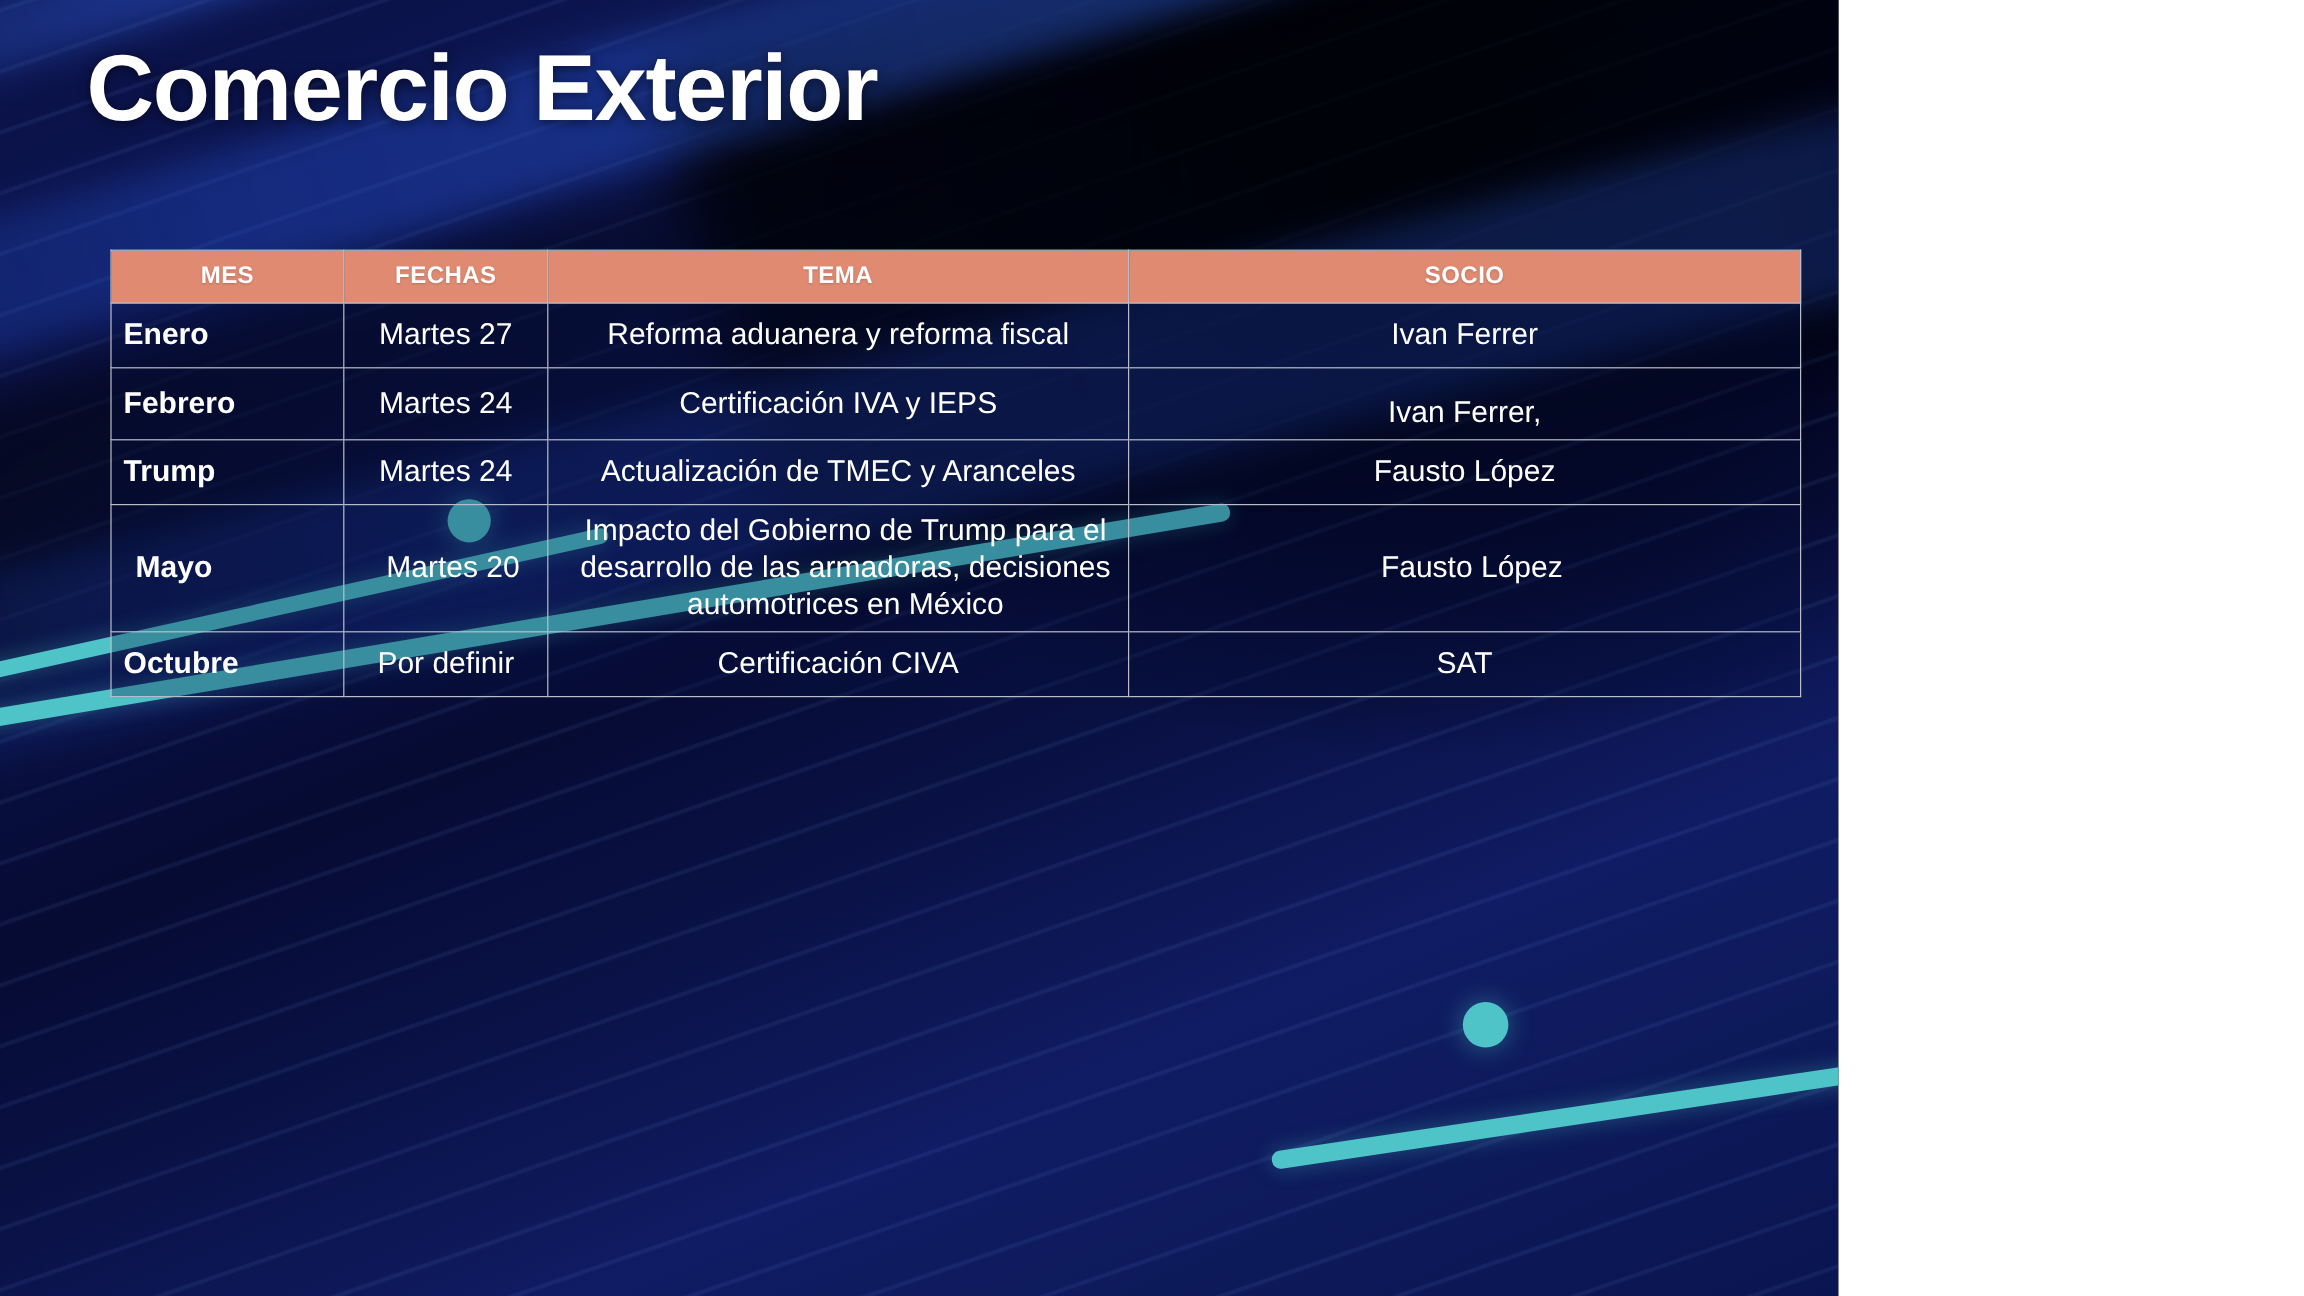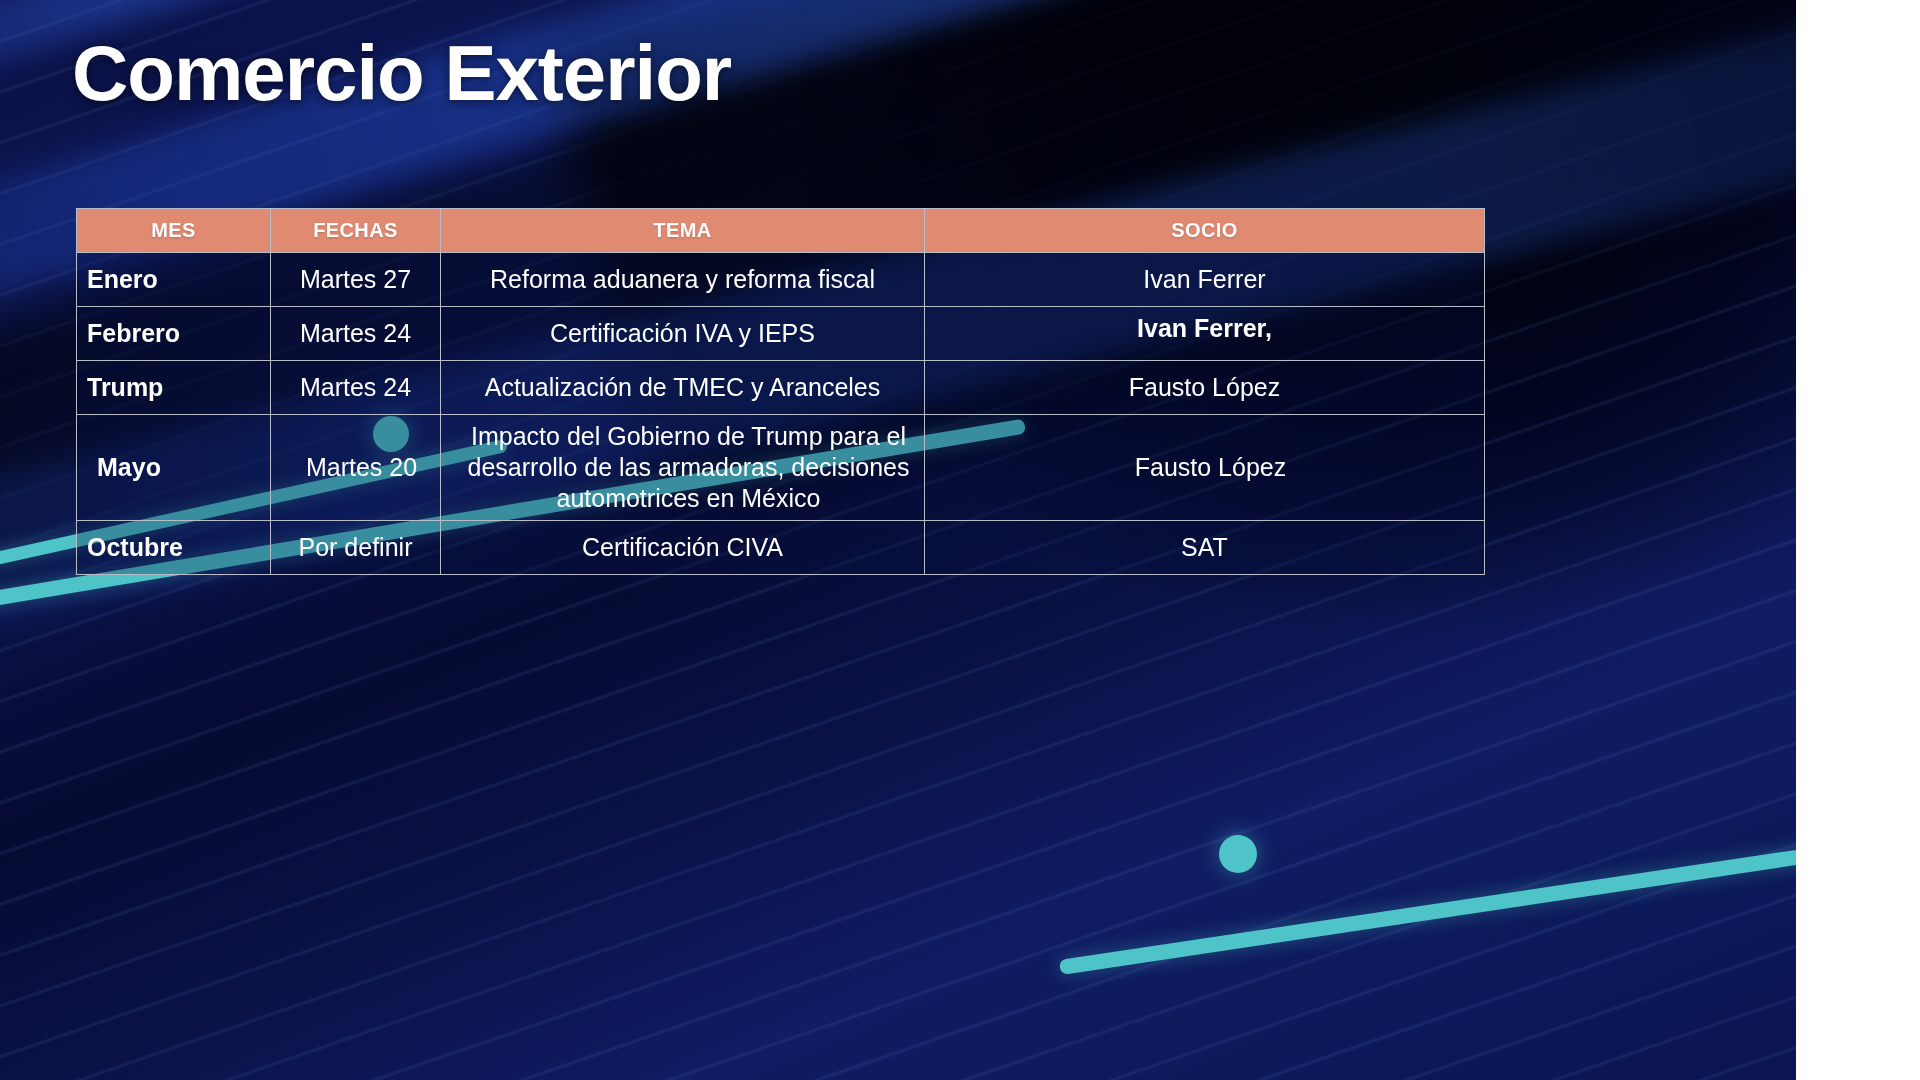--- a/index.html
+++ b/index.html
@@ -7,21 +7,21 @@
   html, body {
     width: 1920px;
     height: 1080px;
     overflow: hidden;
     font-family: "Liberation Sans", sans-serif;
   }
 
   
   #slide {
     position: relative;
-    width: 1796px;
+    width: 1532px;
     height: 1080px;
     background: #0b1038;
     overflow: hidden;
   }
 
   
   .bg-base {
     position: absolute;
     inset: 0;
     background:
@@ -117,20 +117,21 @@
   #schedule-wrap {
     position: absolute;
     left: 76px;
     top: 208px;
     width: 1408px;
   }
   table#schedule {
     width: 100%;
     border-collapse: collapse;
     table-layout: fixed;
+    margin-left: 16px;
   }
   table#schedule th,
   table#schedule td {
     border: 1px solid #b9bdc9;
     color: #ffffff;
     text-align: center;
     font-size: 25px;
     line-height: 1.24;
     padding: 6px 8px;
   }
@@ -150,22 +151,21 @@
   }
   
   table#schedule tbody td.col-mes {
     text-align: left;
     font-weight: 700;
     padding-left: 10px;
   }
   
   table#schedule tbody td.valign-top {
     vertical-align: top;
-    padding-top: 6px;
-    font-weight: bold;
+    padding-top: 22px;
   }
   
   table#schedule tbody tr.row-tall td { height: 98px; padding-left: 20px; }
 
   col.c-mes    { width: 194px; }
   col.c-fechas { width: 170px; }
   col.c-tema   { width: 484px; }
   col.c-socio  { width: 560px; }
 </style>
 </head>

